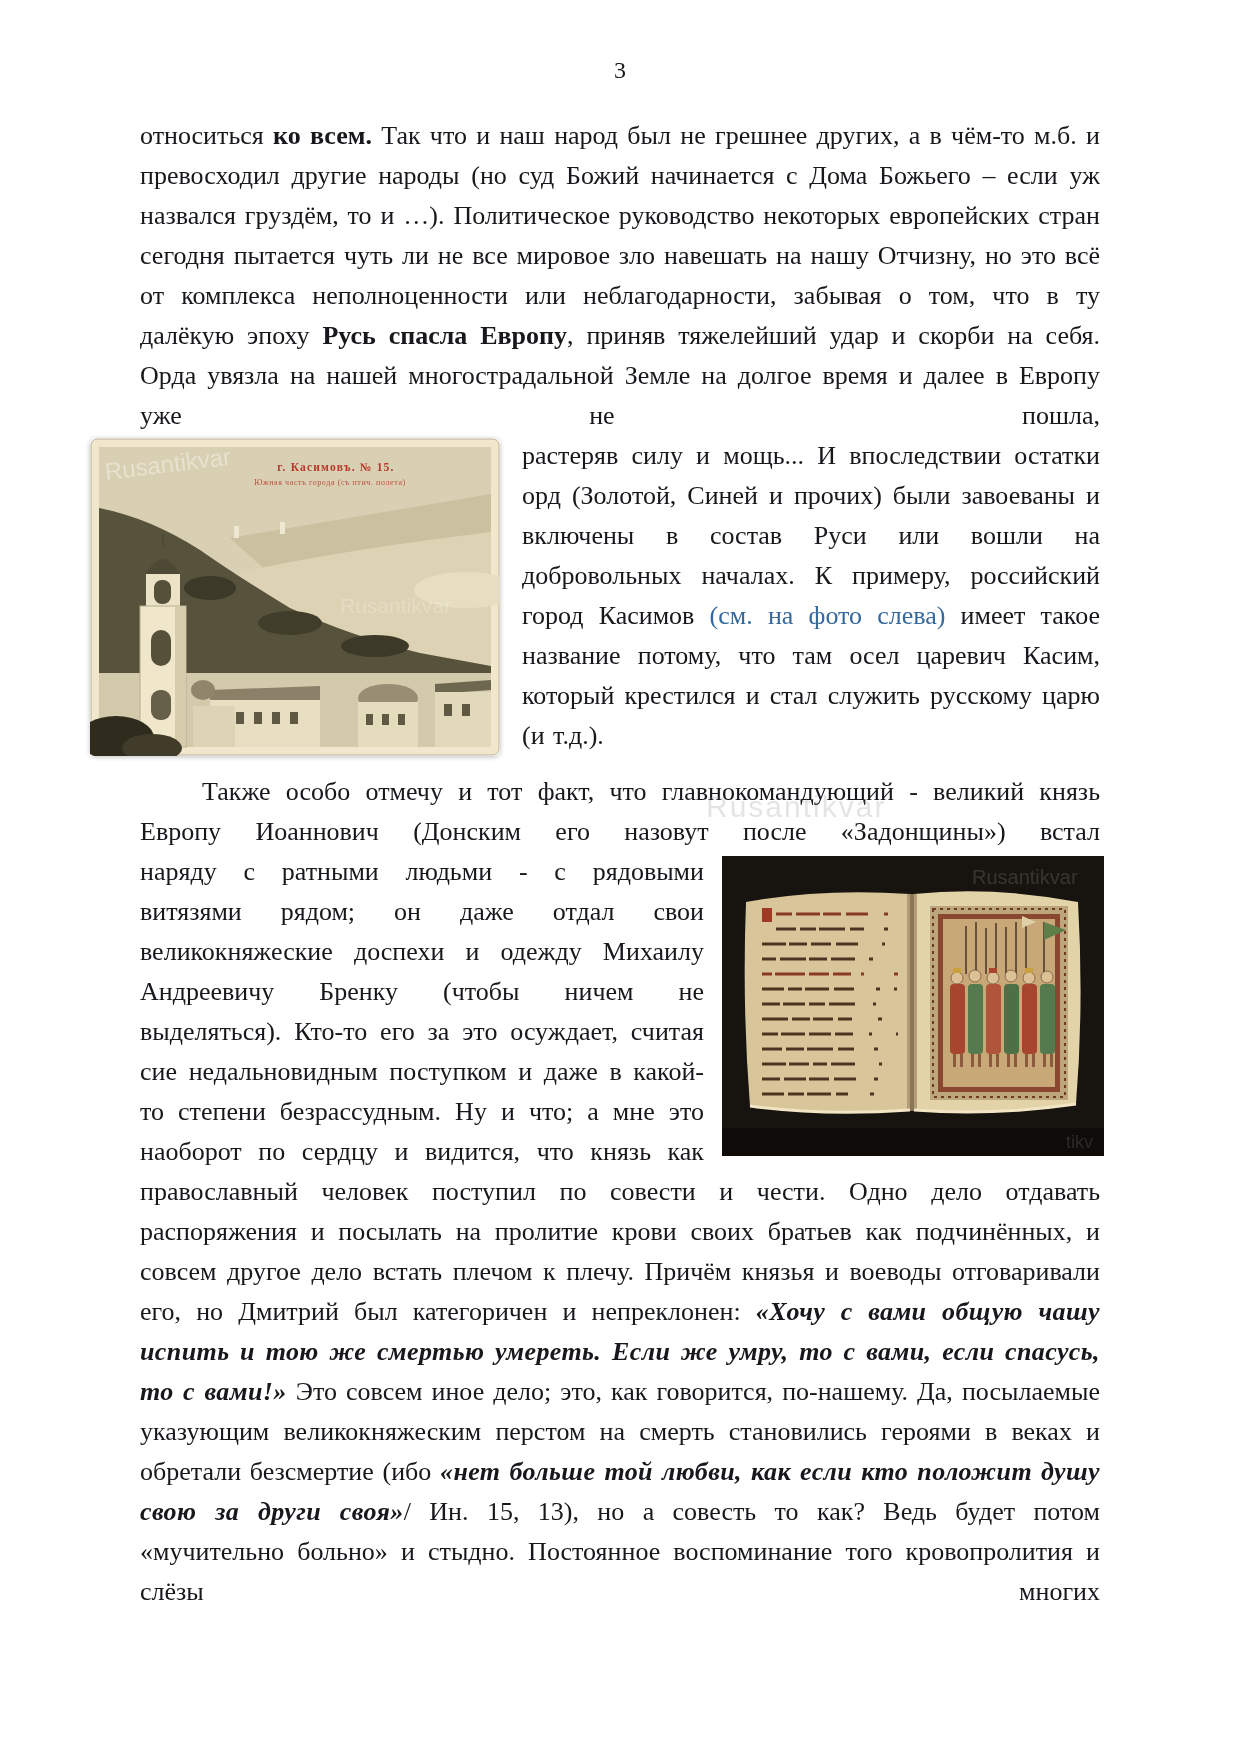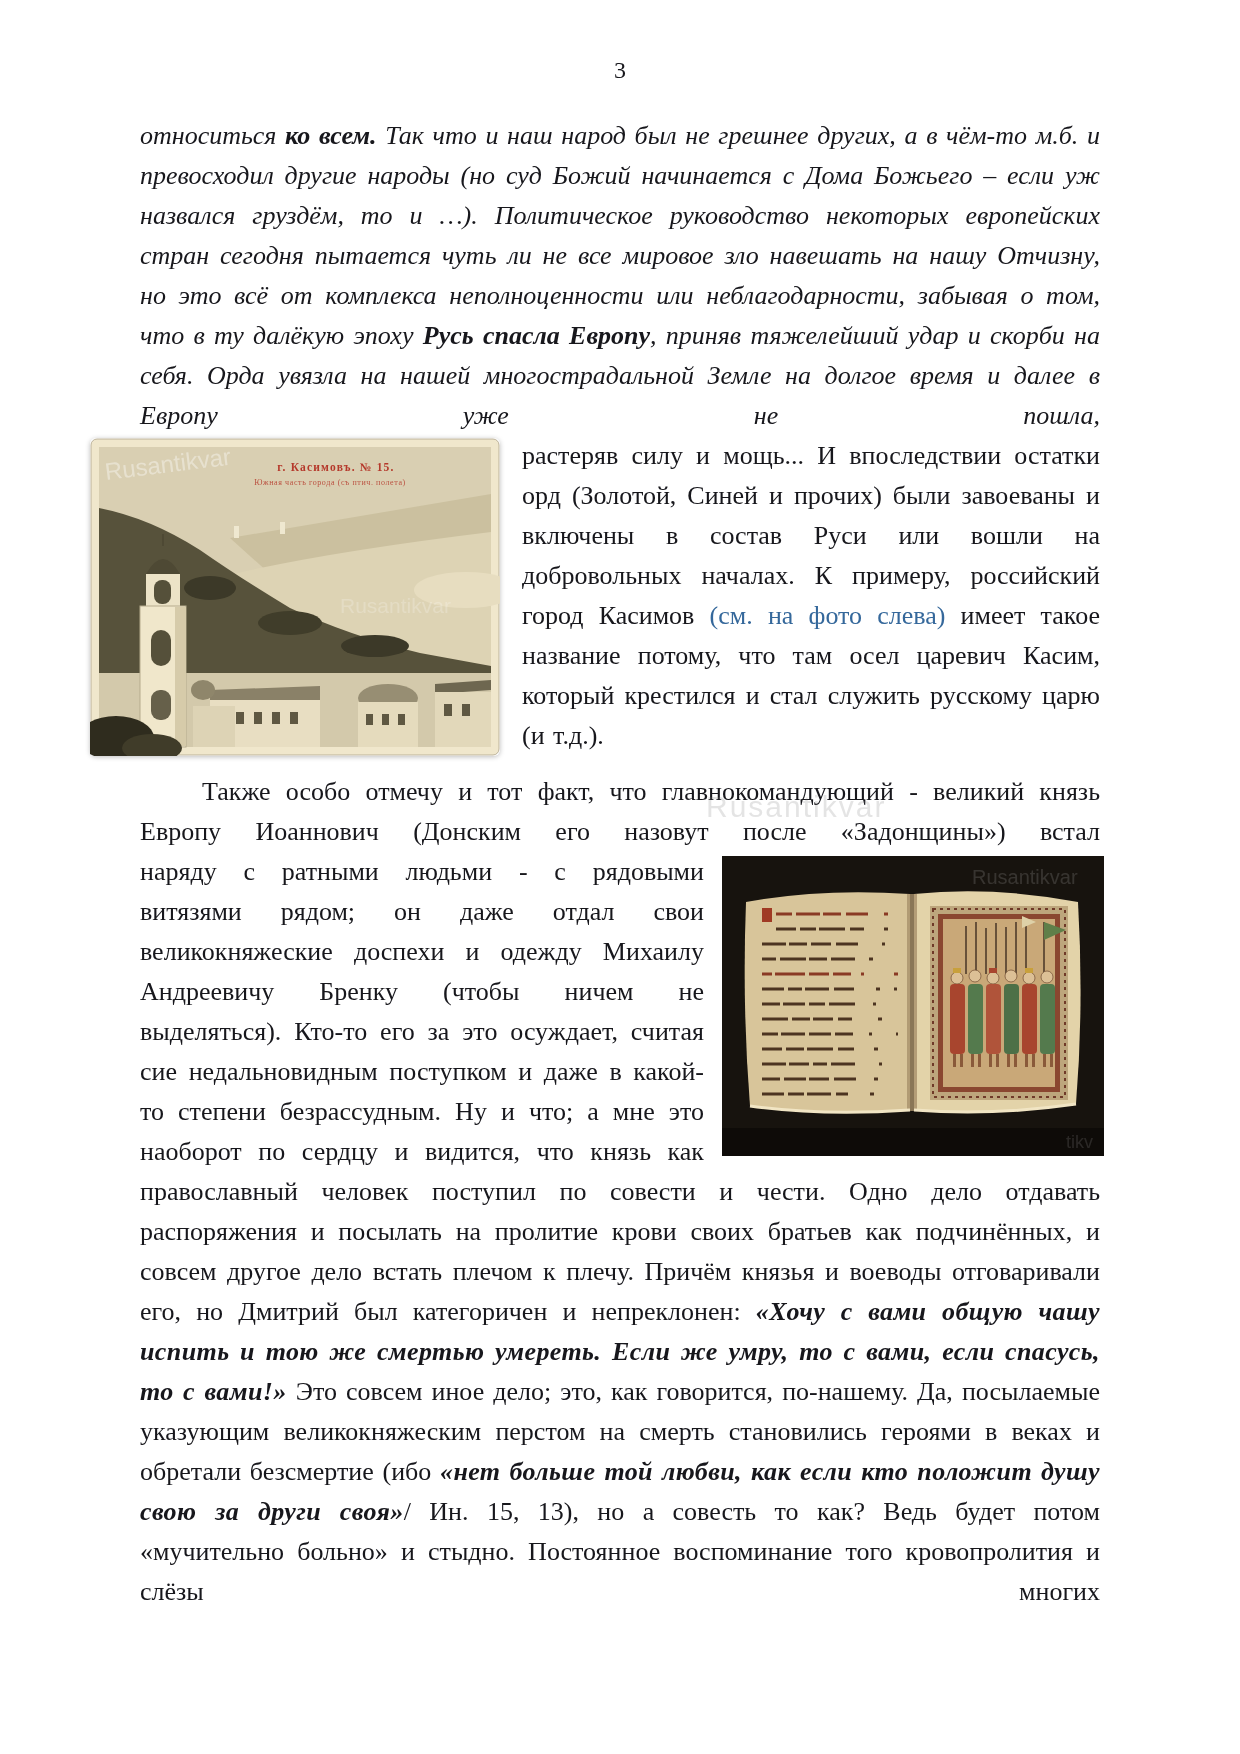--- a/index.html
+++ b/index.html
@@ -18,21 +18,21 @@
   }
   .page{padding:58px 140px 0 140px;box-sizing:border-box;}
   .page-number{
     text-align:center;font-size:24px;line-height:24px;
   }
   .text p{
     font-size:26px;line-height:40px;margin:0;
     text-align:justify;word-spacing:2px;
   }
   .justify-last{text-align-last:justify;}
-  #p1a{margin-top:34px;font-style:italic;}
+  #p1a{margin-top:34px;}
   #p2a{clear:both;margin-top:16px;text-indent:62px;}
   figure{margin:0;padding:0;}
   .postcard{
     float:left;width:410px;height:318px;
     margin:2px 22px 6px -50px;
     box-shadow:0 1px 5px rgba(0,0,0,0.25);
     border-radius:6px;
   }
   .manuscript{
     float:right;width:382px;height:300px;

